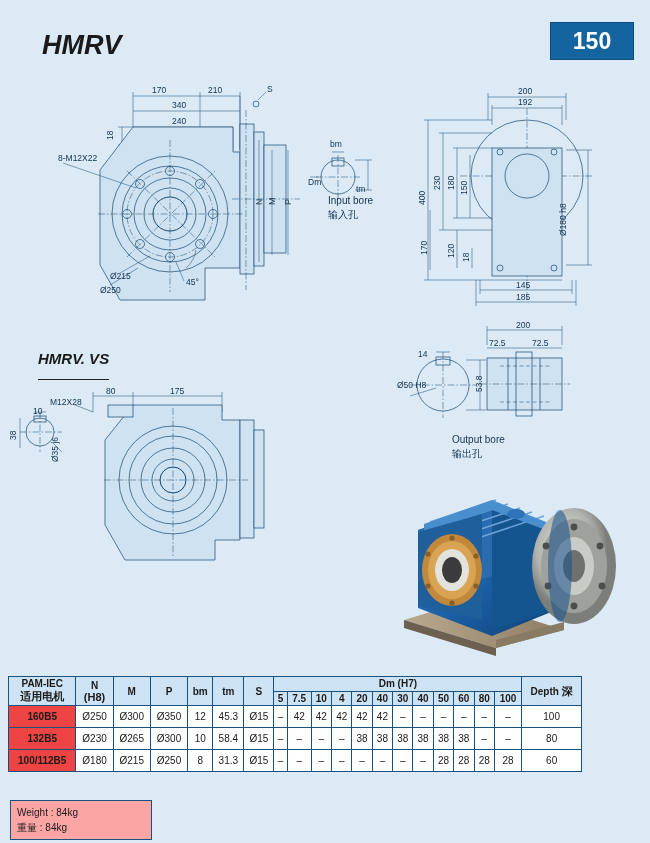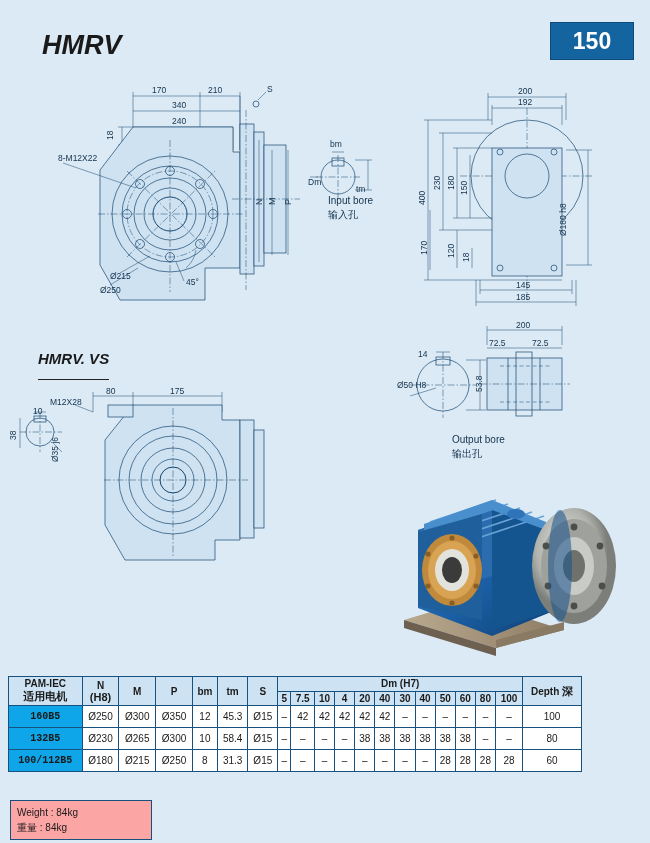--- a/index.html
+++ b/index.html
@@ -53,21 +53,21 @@
 
   
   .photo{position:absolute;left:396px;top:470px;width:226px;height:195px;}
 
   
   .tbl-wrap{position:absolute;left:8px;top:676px;width:634px;}
   table{border-collapse:collapse;width:574px;font-size:10px;}
   th,td{border:1px solid #16517f;text-align:center;padding:1px 2px;}
   thead th{background:#cde3f3;font-weight:bold;font-size:10px;}
   tbody td{background:#ffffff;height:19px;}
-  tbody td.rowhead{font-weight:bold;background:#0ea5e9;font-family:Liberation Mono, monospace;}
+  tbody td.rowhead{font-weight:bold;background:#ef4444;}
   .sp{font-size:11px;}
   .note{
     position:absolute;left:10px;top:800px;
     border:1px solid #16517f;background:#fca5a5;
     width:128px;padding:4px 6px;font-size:10px;line-height:1.5;
   }
 </style>
 </head>
 <body>
 

